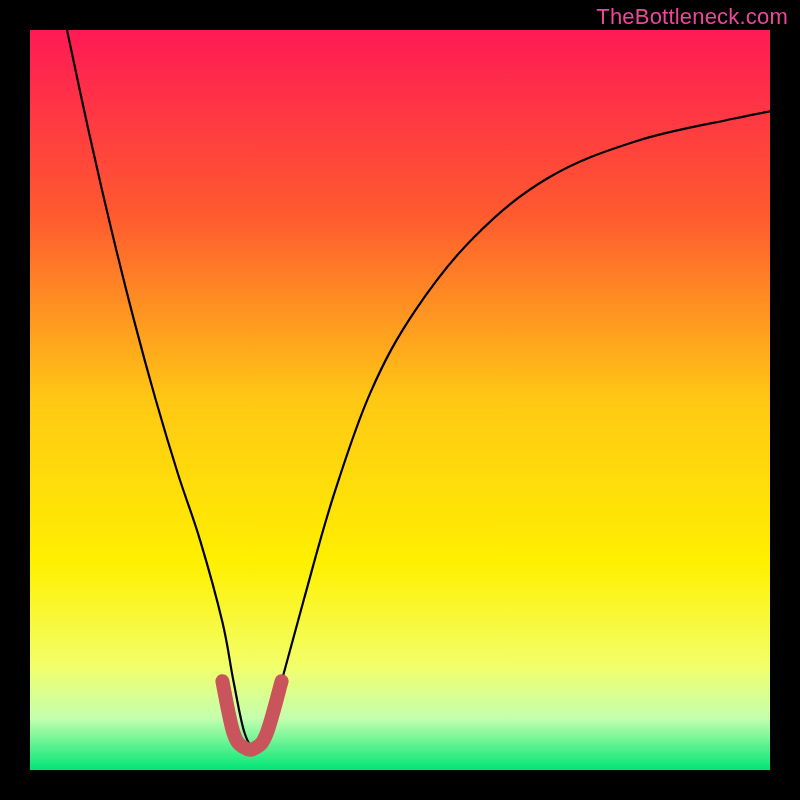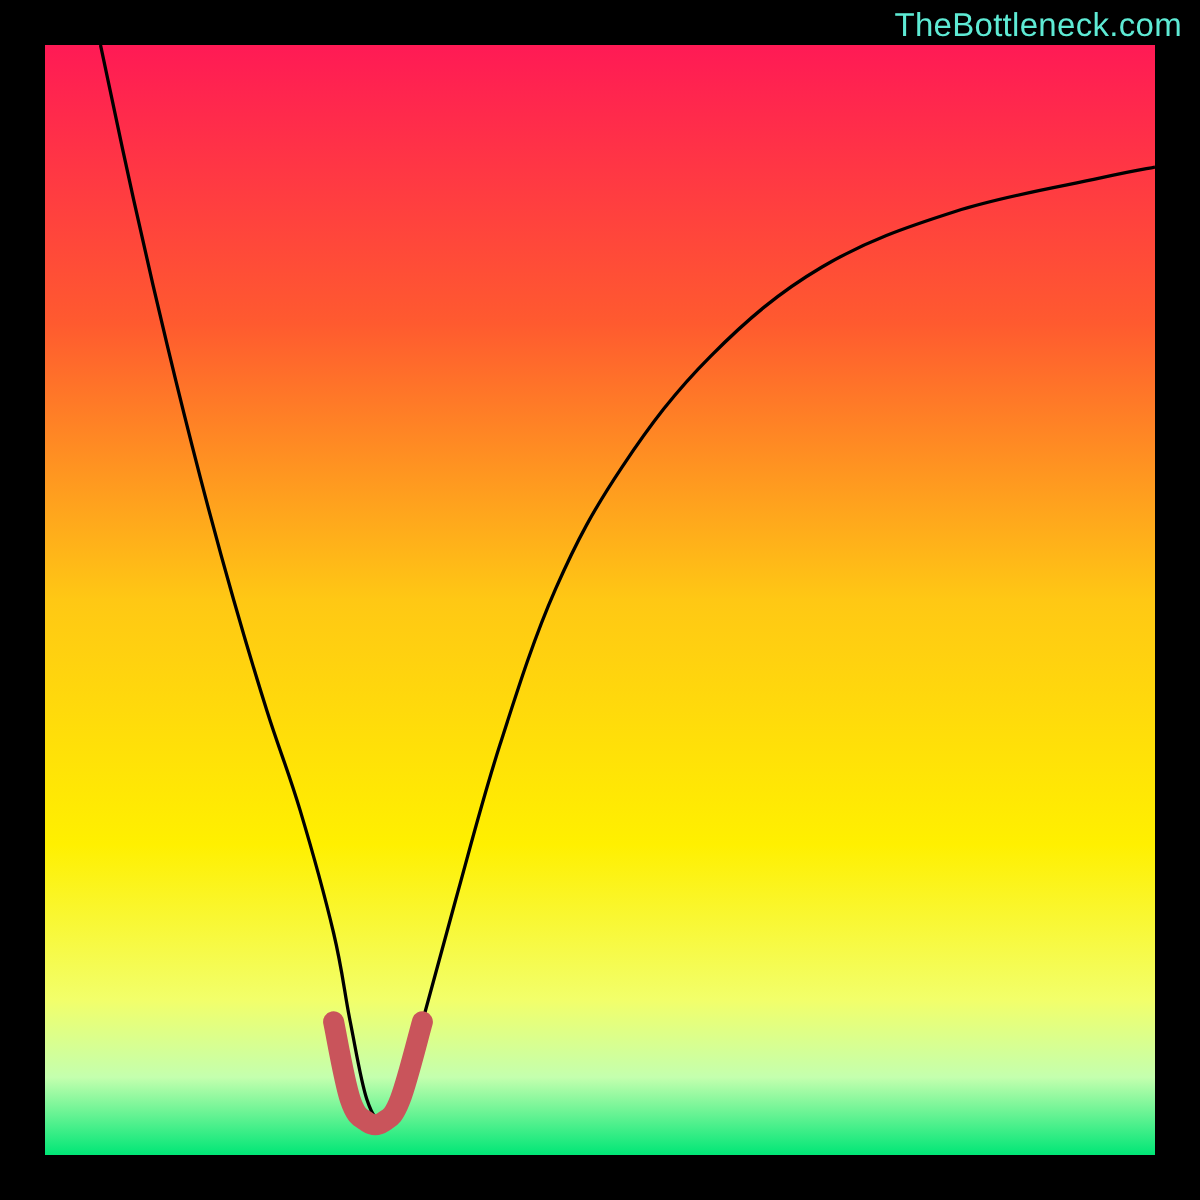--- a/index.html
+++ b/index.html
@@ -8,21 +8,21 @@
     width: 800px;
     height: 800px;
     background: #000;
     position: relative;
     font-family: Arial, sans-serif;
   }
   .watermark {
     position: absolute;
     top: 4px;
     right: 12px;
-    color: #5eead4;
+    color: #ec4899;
     font-size: 22px;
     font-weight: 500;
     z-index: 10;
     letter-spacing: 0.2px;
   }
   .frame {
     position: absolute;
     top: 30px;
     left: 30px;
     width: 740px;

